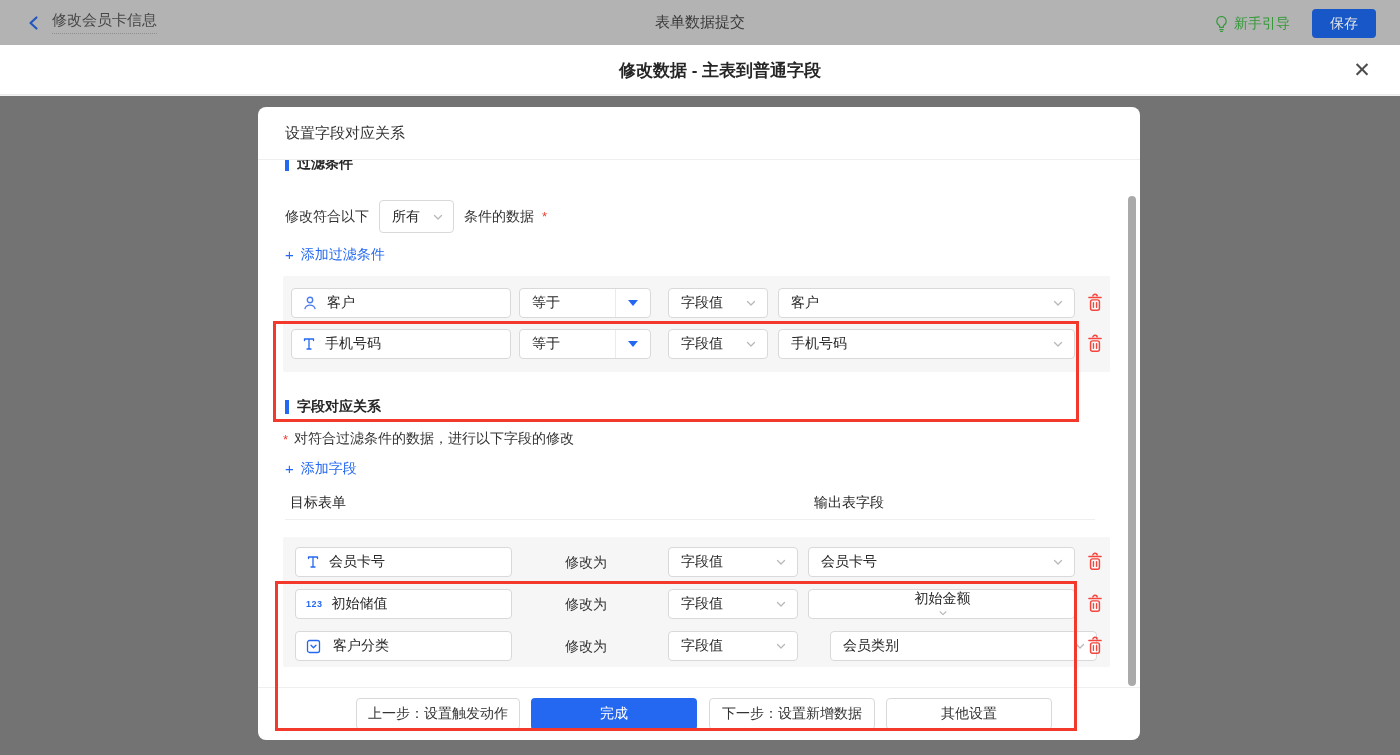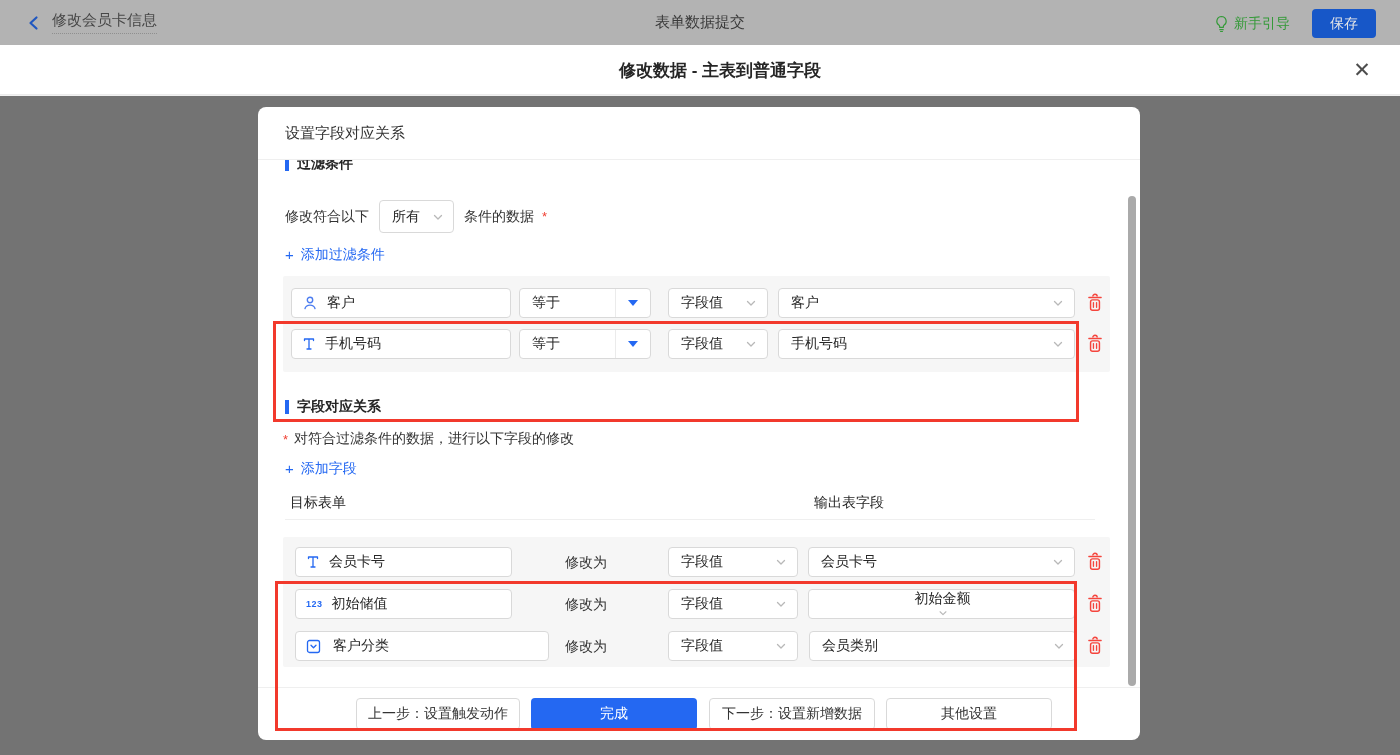--- a/index.html
+++ b/index.html
@@ -310,35 +310,35 @@
           </div>
           <svg class="trash" style="left:803px;top:5px;" viewBox="0 0 16 18">
             <path d="M6 3.2 a2 2 0 0 1 4 0" stroke="#f5453d" stroke-width="1.3" fill="none"></path>
             <path d="M2.5 4 H13.5" stroke="#f5453d" stroke-width="1.3" fill="none" stroke-linecap="round"></path>
             <rect x="4" y="6.2" width="8" height="9.3" rx="1.8" stroke="#f5453d" stroke-width="1.3" fill="none"></rect>
             <path d="M6.6 8.6 v4.2 M9.4 8.6 v4.2" stroke="#f5453d" stroke-width="1.2" fill="none" stroke-linecap="round"></path>
           </svg>
         </div>
 
         <div class="prow" style="left:0;top:94px;width:100%;">
-          <div class="field-box" style="left:12px;width:254px;gap:12px;">
+          <div class="field-box" style="left:12px;width:217px;gap:12px;">
             <svg width="15" height="15" viewBox="0 0 15 15">
               <rect x="1.5" y="1.5" width="12" height="12" rx="2" stroke="#2468f2" stroke-width="1.3" fill="none"></rect>
               <path d="M5 6.2 L7.5 8.8 L10 6.2" stroke="#2468f2" stroke-width="1.3" fill="none" stroke-linecap="round" stroke-linejoin="round"></path>
             </svg>
             <span>客户分类</span>
           </div>
           <span class="modify-label" style="left:282px;">修改为</span>
           <div class="sel" style="left:385px;width:130px;">
             <span>字段值</span>
             <svg width="12" height="12" viewBox="0 0 12 12">
                 <path d="M2.5 4.5 L6 8 L9.5 4.5" stroke="#b8b8b8" stroke-width="1.3" fill="none" stroke-linecap="round" stroke-linejoin="round"></path>
               </svg>
           </div>
-          <div class="sel" style="left:526px;width:267px;">
+          <div class="sel" style="left:547px;width:267px;">
             <span>会员类别</span>
             <svg width="12" height="12" viewBox="0 0 12 12">
                 <path d="M2.5 4.5 L6 8 L9.5 4.5" stroke="#b8b8b8" stroke-width="1.3" fill="none" stroke-linecap="round" stroke-linejoin="round"></path>
               </svg>
           </div>
           <svg class="trash" style="left:803px;top:5px;" viewBox="0 0 16 18">
             <path d="M6 3.2 a2 2 0 0 1 4 0" stroke="#f5453d" stroke-width="1.3" fill="none"></path>
             <path d="M2.5 4 H13.5" stroke="#f5453d" stroke-width="1.3" fill="none" stroke-linecap="round"></path>
             <rect x="4" y="6.2" width="8" height="9.3" rx="1.8" stroke="#f5453d" stroke-width="1.3" fill="none"></rect>
             <path d="M6.6 8.6 v4.2 M9.4 8.6 v4.2" stroke="#f5453d" stroke-width="1.2" fill="none" stroke-linecap="round"></path>

